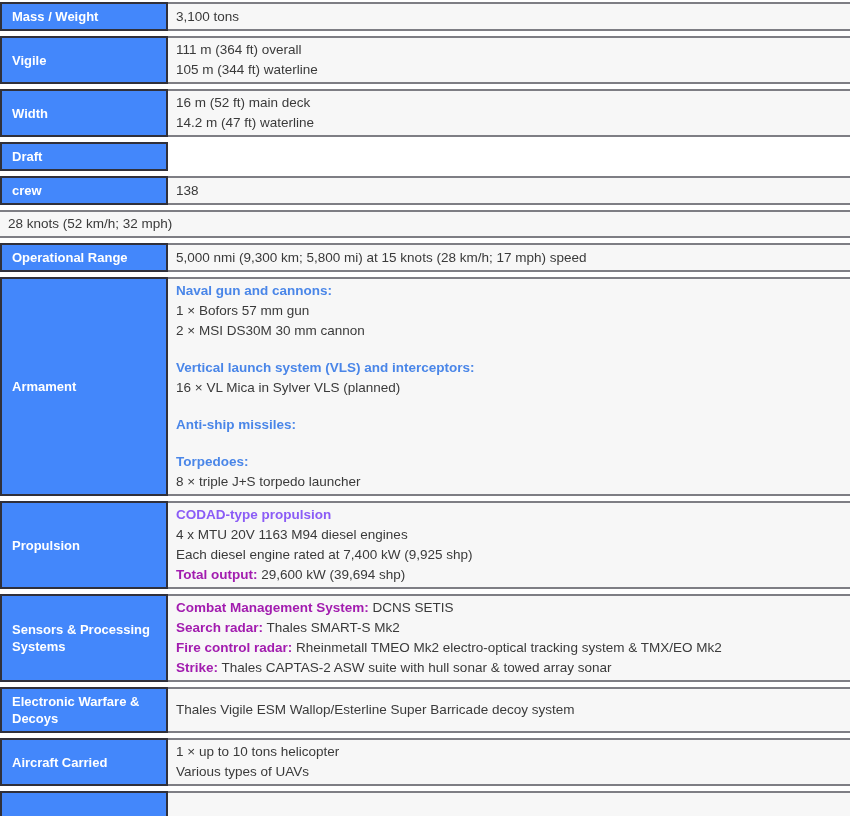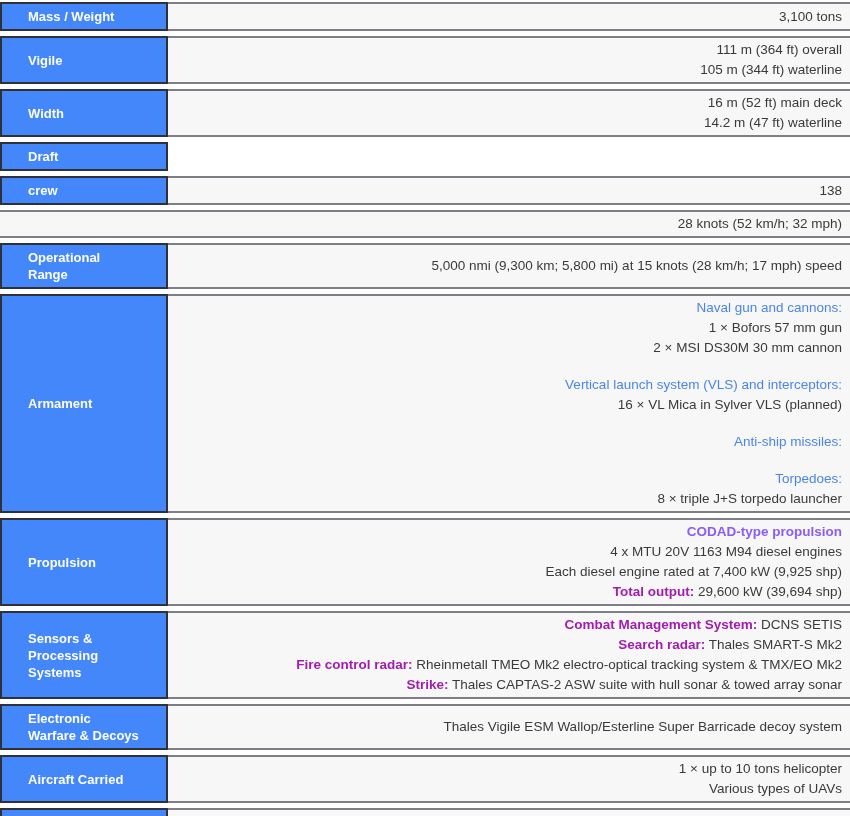--- a/index.html
+++ b/index.html
@@ -23,39 +23,38 @@
   .row{
     display:flex;align-items:stretch;
     margin-bottom:5px;
     min-height:28px;
   }
   .cell-label{
     width:168px;flex:0 0 168px;
     background:var(--label-bg);
     border:2px solid var(--dark-border);
     display:flex;align-items:center;
-    padding:4px 26px;
+    padding:4px 10px;
   }
   .cell-label .label-text{
     color:var(--label-text);
     font-size:13px;font-weight:bold;line-height:17px;
   }
   .cell-value{
     flex:1 1 auto;
     background:var(--cell-bg);
     border-top:2px solid var(--gray-border);
     border-bottom:2px solid var(--gray-border);
     display:flex;flex-direction:column;justify-content:center;
     padding:2px 8px;
     color:var(--body-text);
     font-size:13.5px;
-    text-align:right;
   }
   .line{line-height:20px;}
-  .line.blue{color:var(--heading-blue);font-weight:normal;}
+  .line.blue{color:var(--heading-blue);font-weight:bold;}
   .line.dark-bold{font-weight:bold;color:#8b5cf6;}
   .line .prefix{font-weight:bold;color:#a21caf;}
   .spacer{height:17px;}
   .row.partial{min-height:28px;}
 </style>
 </head>
 <body>
 
 <div id="spec-table">
     <div class="row">

